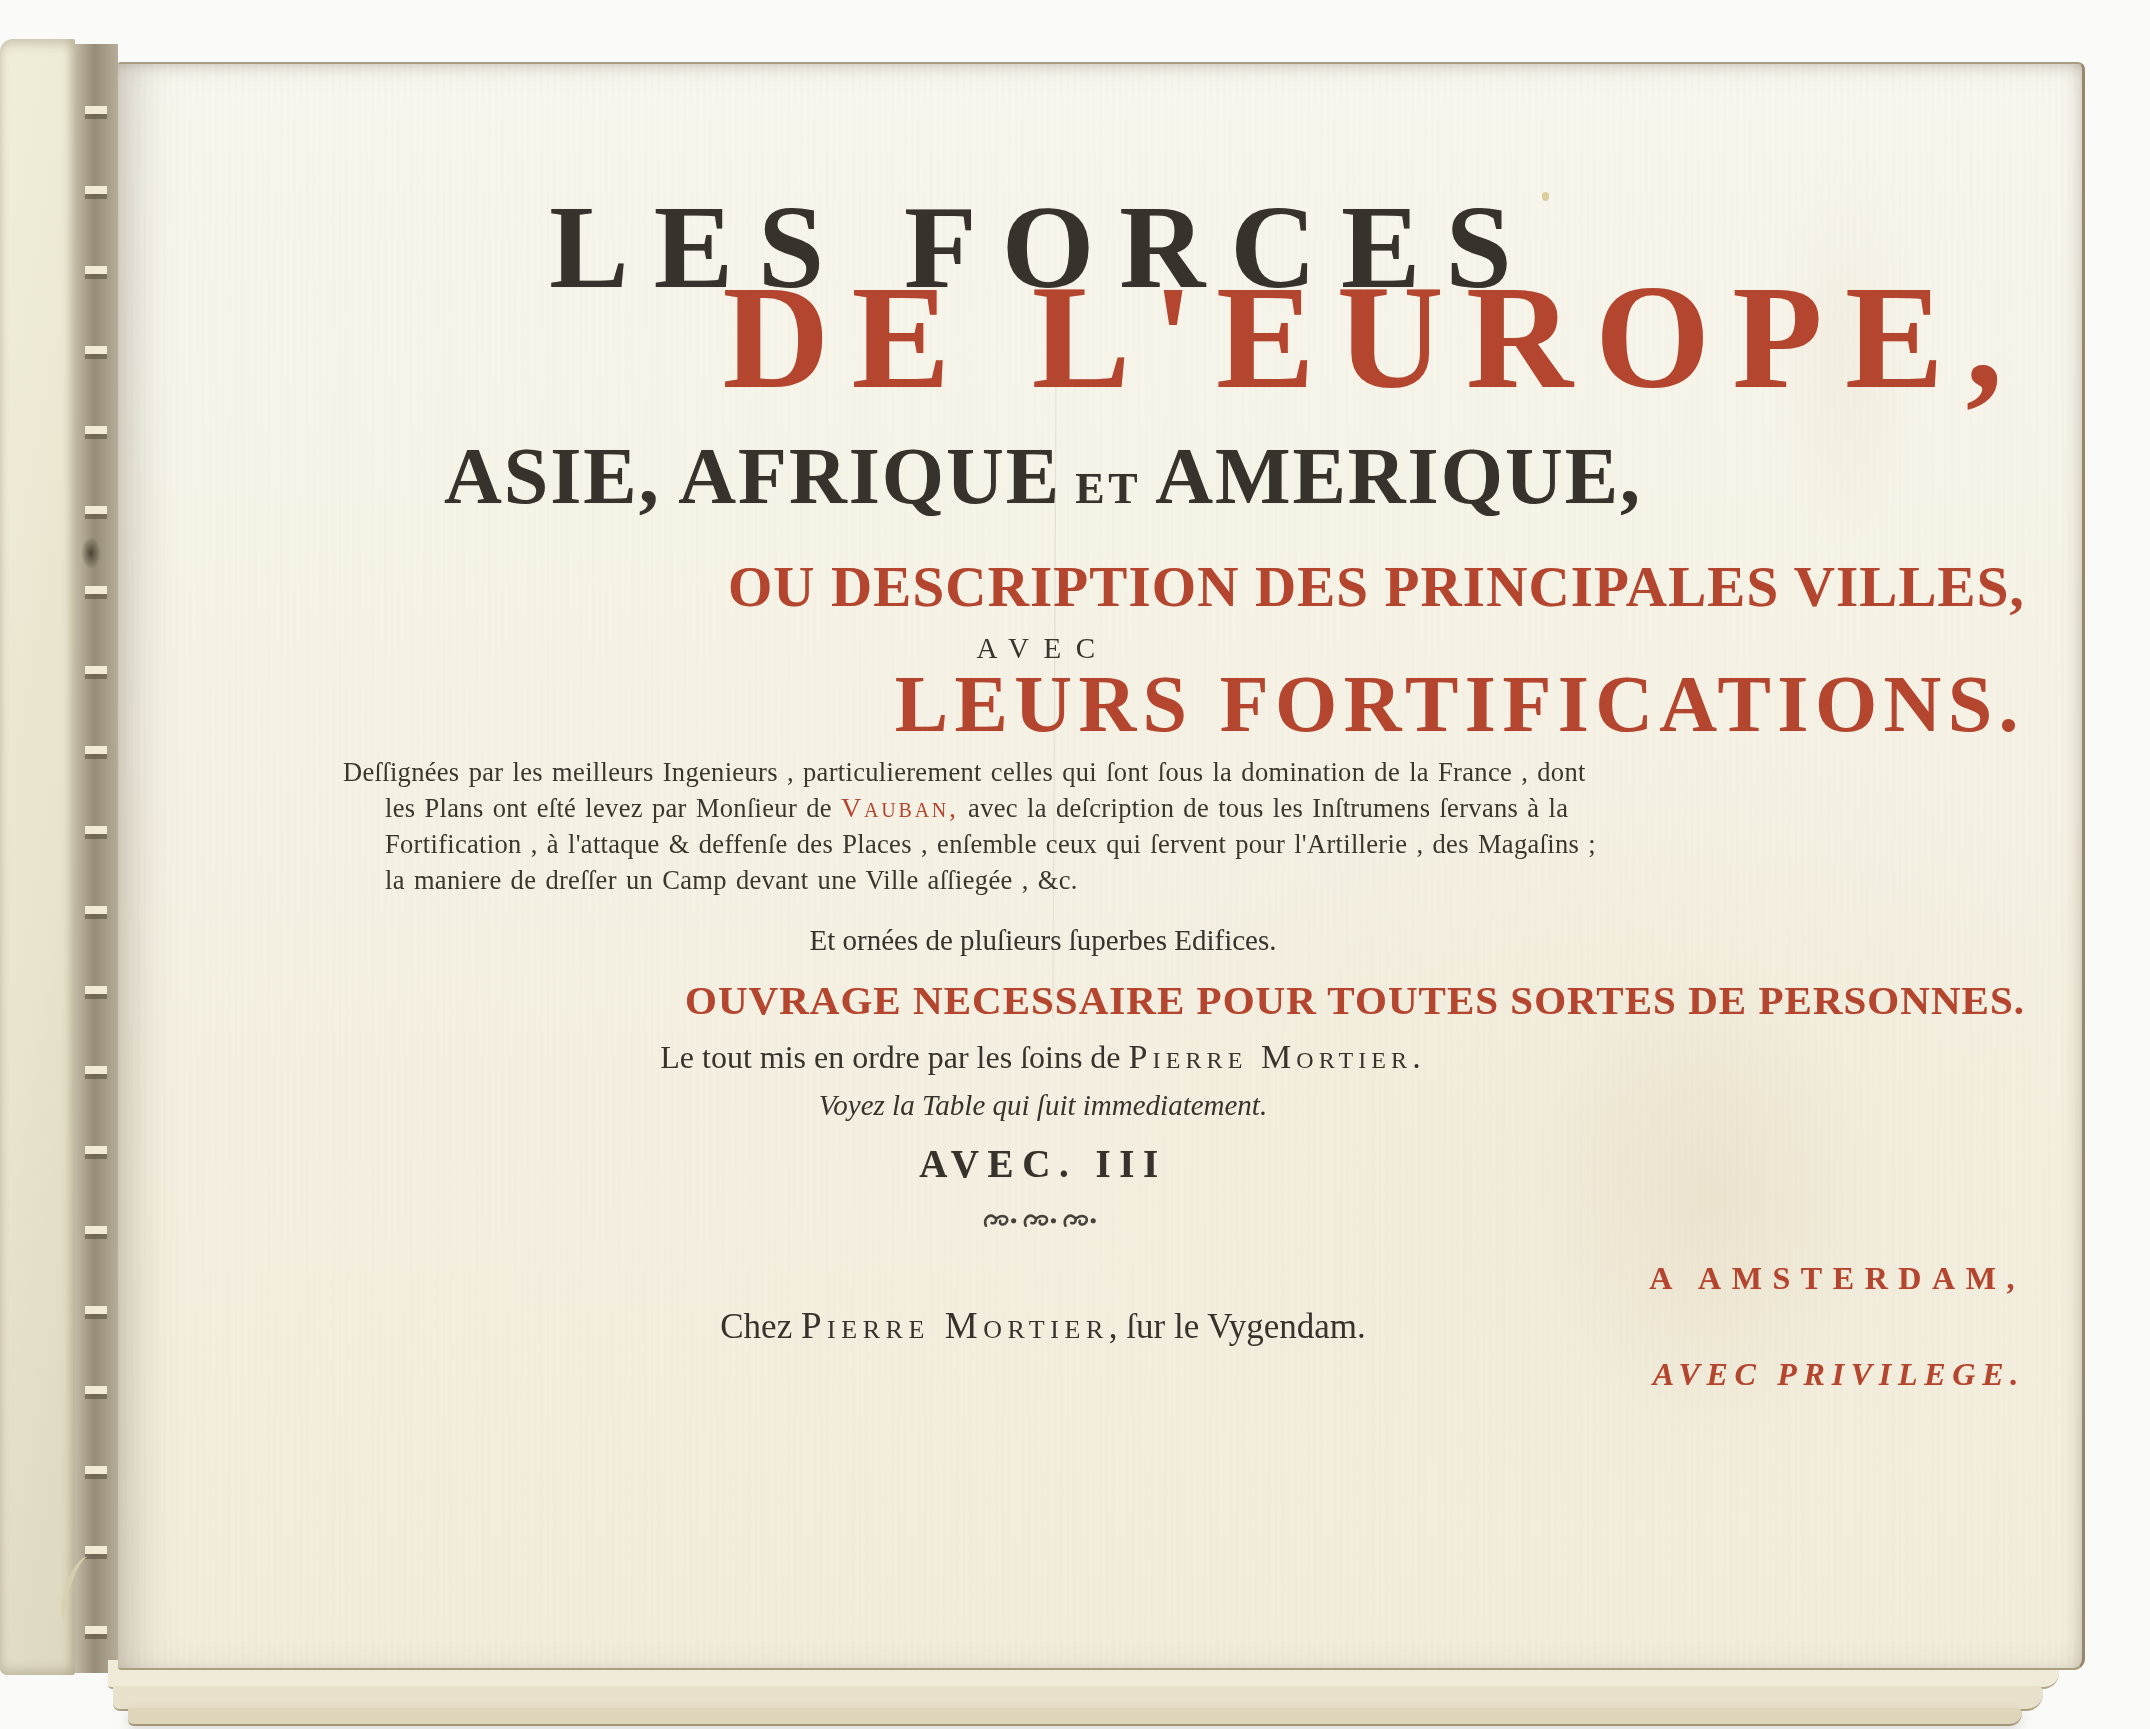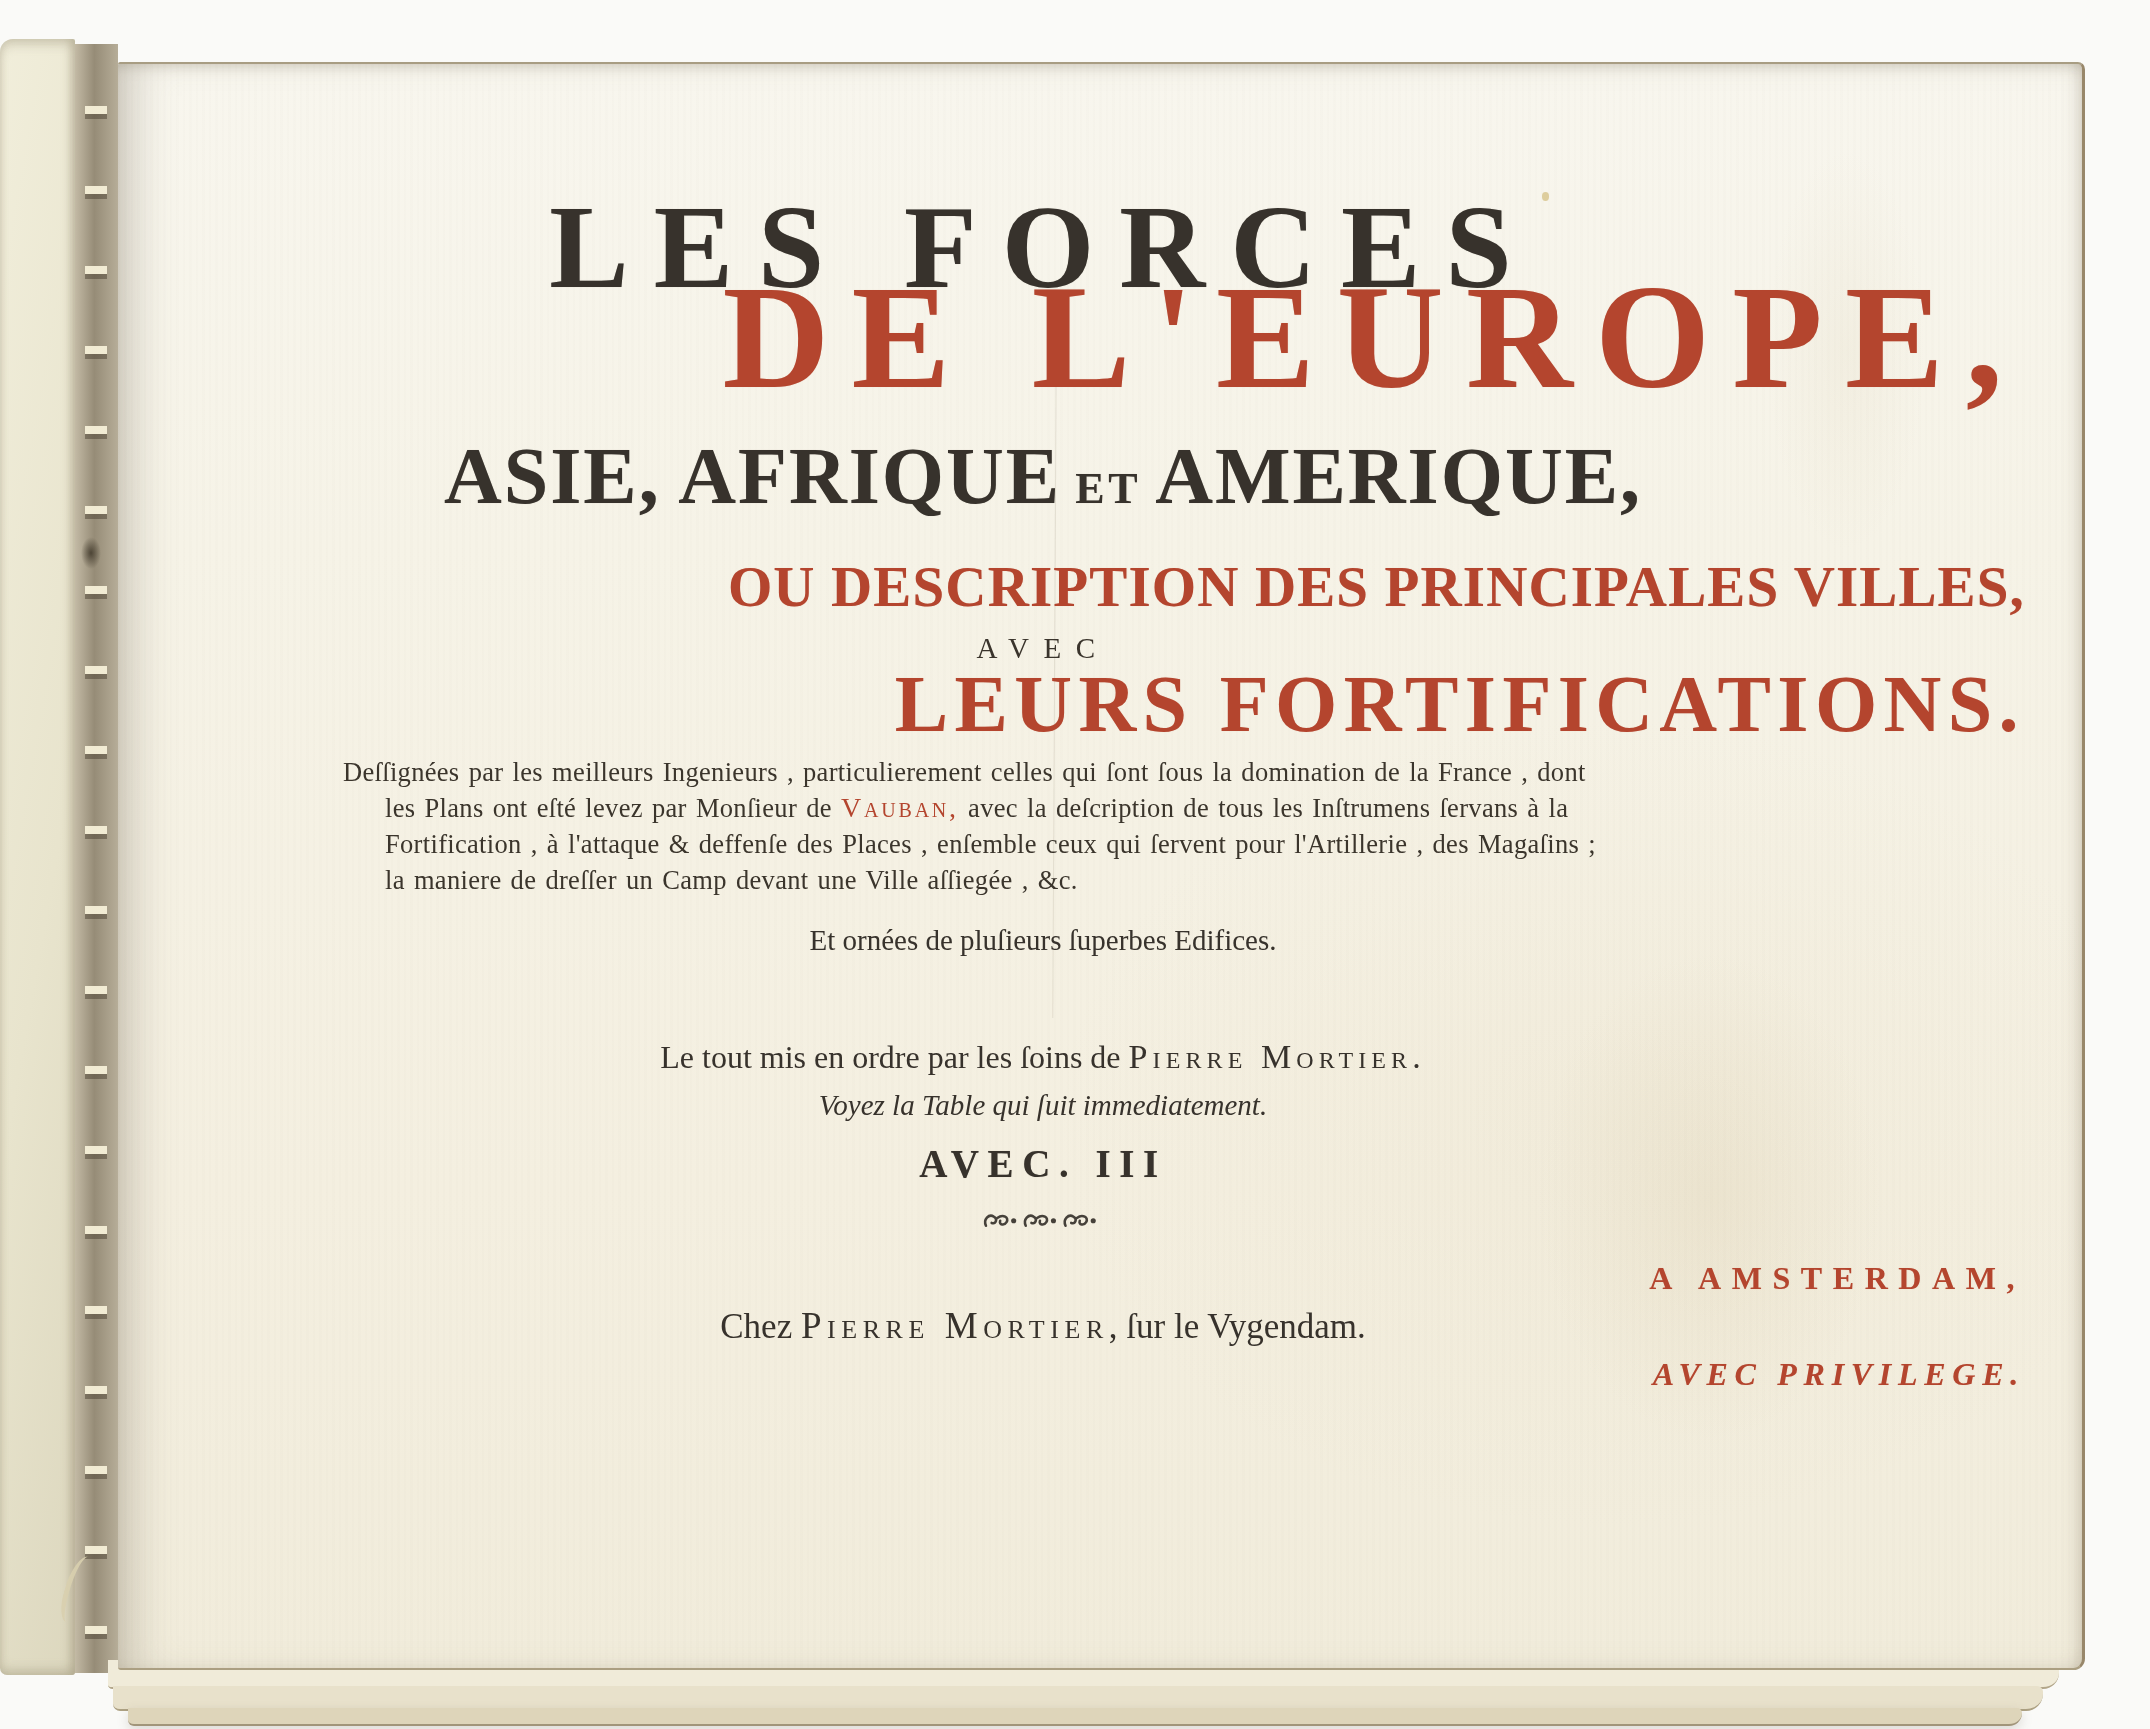--- a/index.html
+++ b/index.html
@@ -122,20 +122,21 @@
 
       <div class="paragraph">
         <div class="pline">Deſſignées par les meilleurs Ingenieurs ,  particulierement celles qui ſont ſous la domination de la France ,  dont</div>
         <div class="pline indent"><span>les Plans ont eſté levez par Monſieur de </span><span class="vauban red">Vauban,</span><span>  avec la deſcription de tous les Inſtrumens ſervans à la</span></div>
         <div class="pline indent">Fortification ,  à l'attaque &amp; deffenſe des Places ,  enſemble ceux qui ſervent pour l'Artillerie ,  des Magaſins ;</div>
         <div class="pline indent">la maniere de dreſſer un Camp devant une Ville aſſiegée ,  &amp;c.</div>
       </div>
 
       <div class="cline" id="t-edifices">Et ornées de pluſieurs ſuperbes Edifices.</div>
 
+      <div class="cline red redink" id="t-ouvrage">OUVRAGE NECESSAIRE POUR TOUTES SORTES DE PERSONNES.</div>
 
       <div class="cline" id="t-letout"><span>Le tout mis en ordre par les ſoins de </span><span class="sc">Pierre Mortier.</span></div>
 
       <div class="cline" id="t-voyez">Voyez la Table qui ſuit immediatement.</div>
 
       <div class="cline ink" id="t-tome">AVEC. III</div>
 
       <div class="cline" id="t-orn">
         <svg width="123" height="27" viewBox="0 0 172 38">
           <defs>

